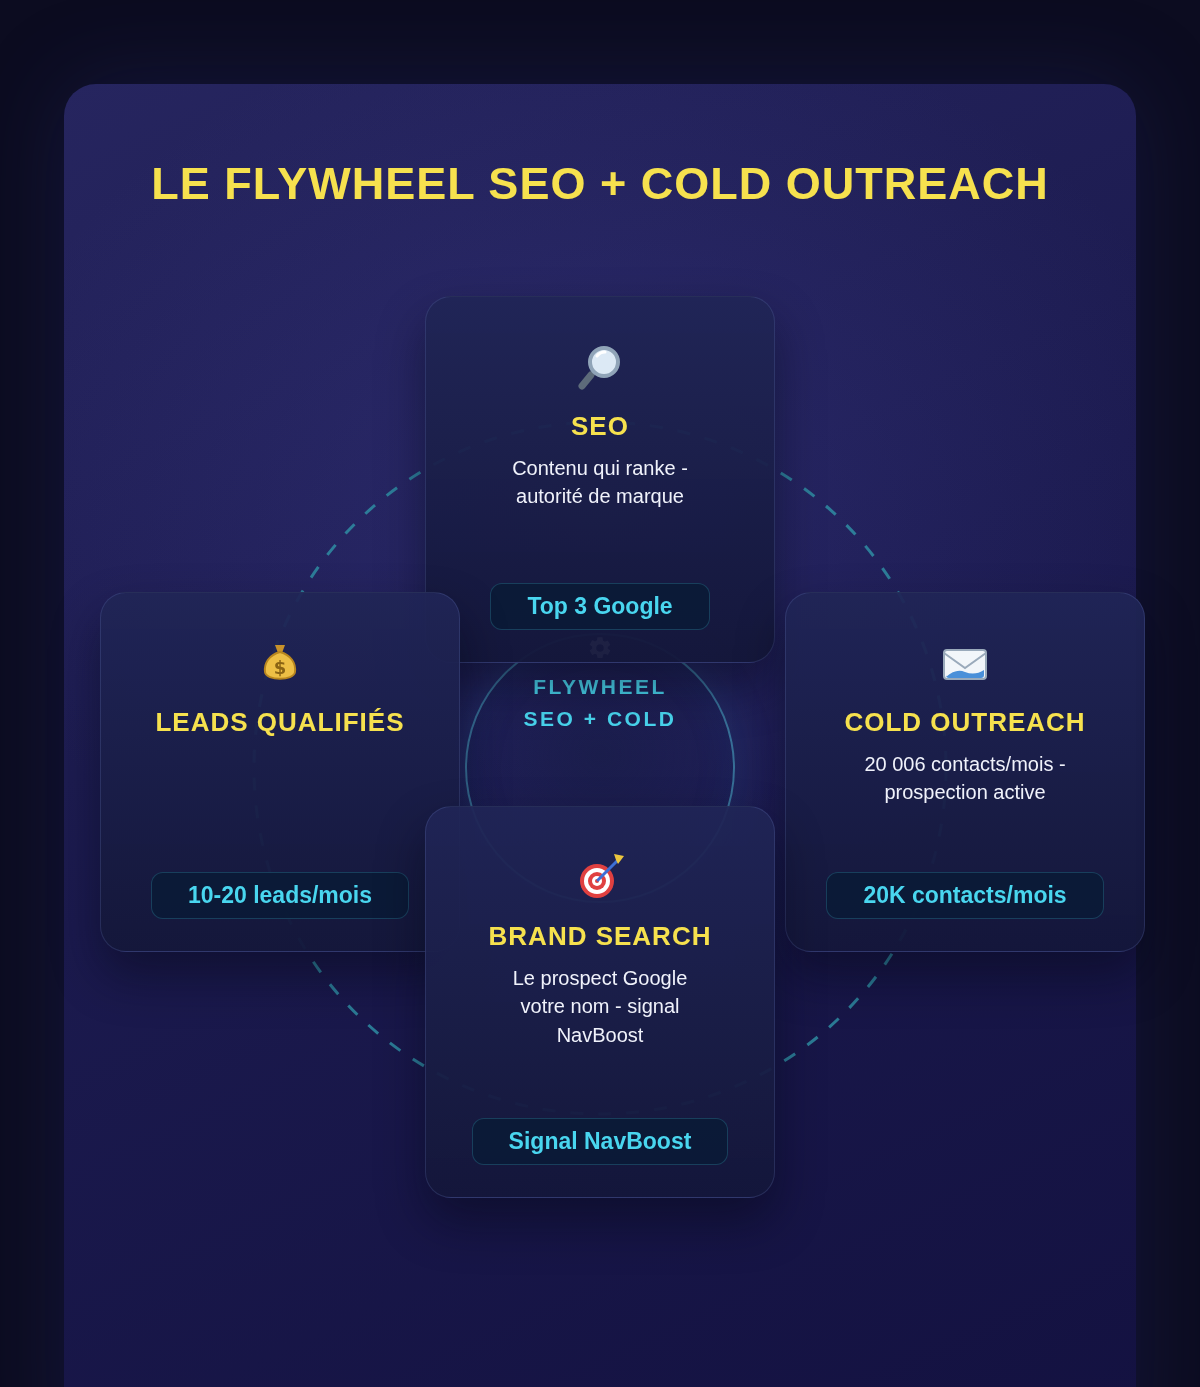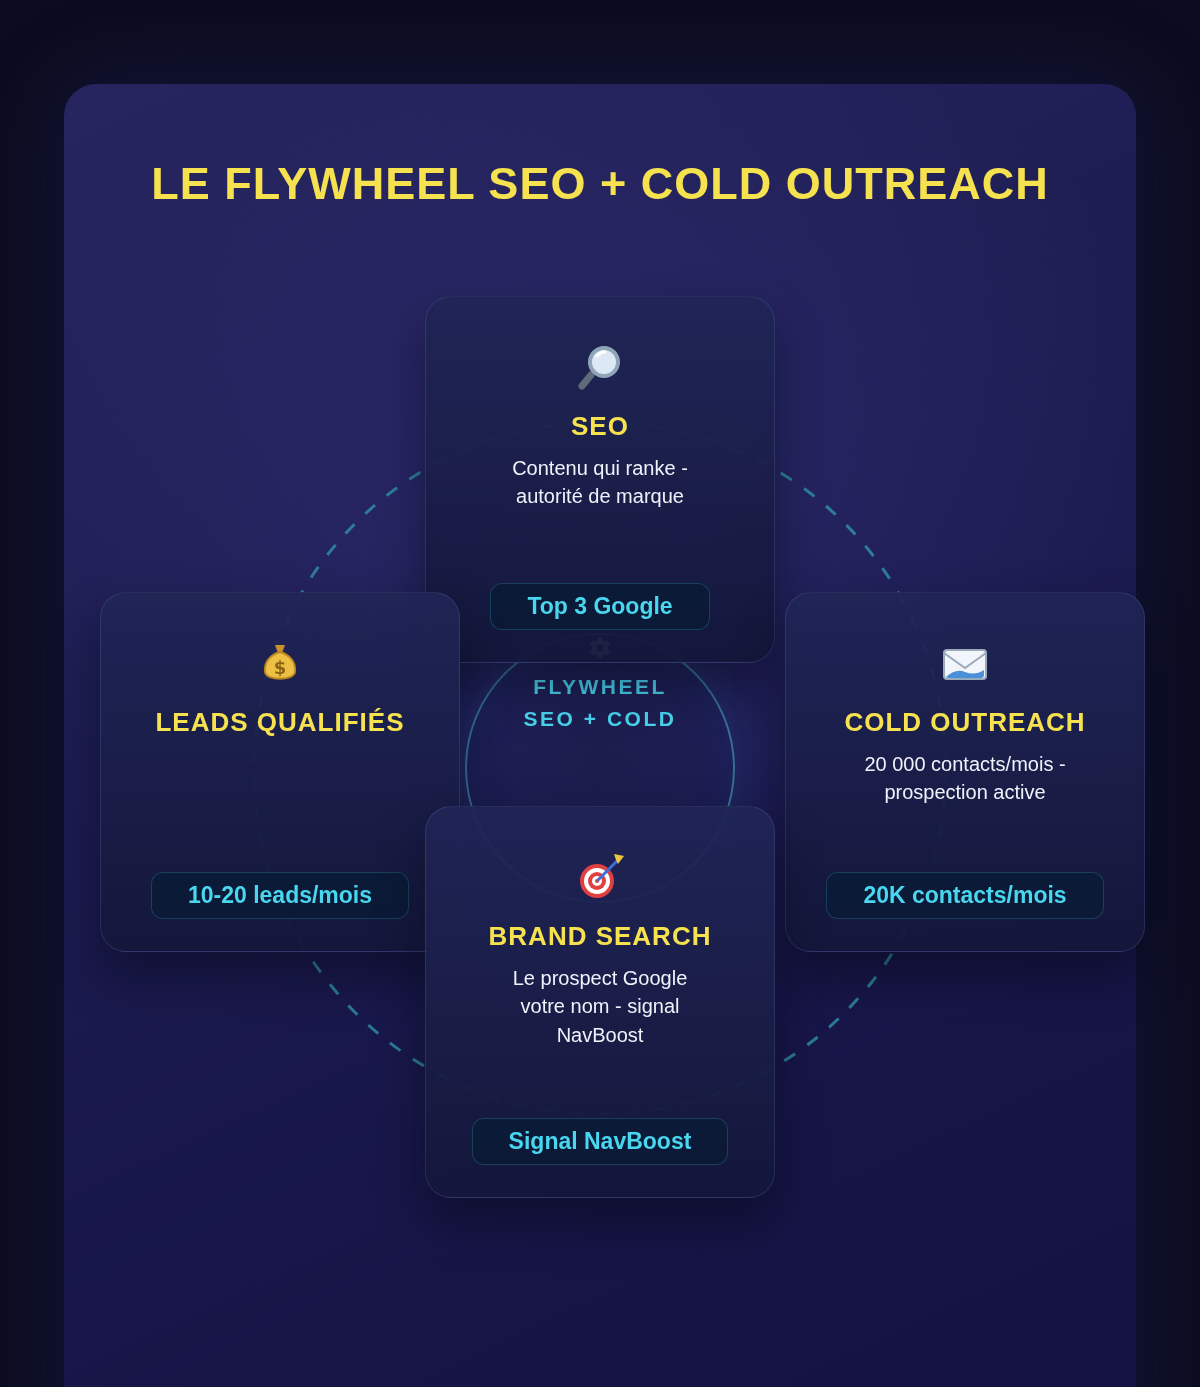--- a/index.html
+++ b/index.html
@@ -178,21 +178,21 @@
   <div class="card card-cold">
     <span class="card-icon">
       <svg width="54" height="54" viewBox="0 0 54 54">
         <rect x="6" y="13" width="42" height="29" rx="3" fill="#f2f6fa" stroke="#9aaabb" stroke-width="2"></rect>
         <path d="M8 40q10-9 19-5 10 4 19-2v5a3 3 0 0 1-3 3H11a3 3 0 0 1-3-3z" fill="#4a90d9"></path>
         <path d="M6 16 27 31 48 16" fill="none" stroke="#9aaabb" stroke-width="2"></path>
       </svg>
     </span>
     <h2 class="card-title">COLD OUTREACH</h2>
     <p class="card-desc">
-      <span>20 000 contacts/mois -</span>
+      <span>20 006 contacts/mois -</span>
       <span>prospection active</span>
     </p>
     <span class="badge">20K contacts/mois</span>
   </div>
 
   <div class="card card-brand">
     <span class="card-icon">
       <svg width="54" height="54" viewBox="0 0 54 54">
         <circle cx="24" cy="30" r="17" fill="#e04040"></circle>
         <circle cx="24" cy="30" r="13" fill="#ffffff"></circle>

